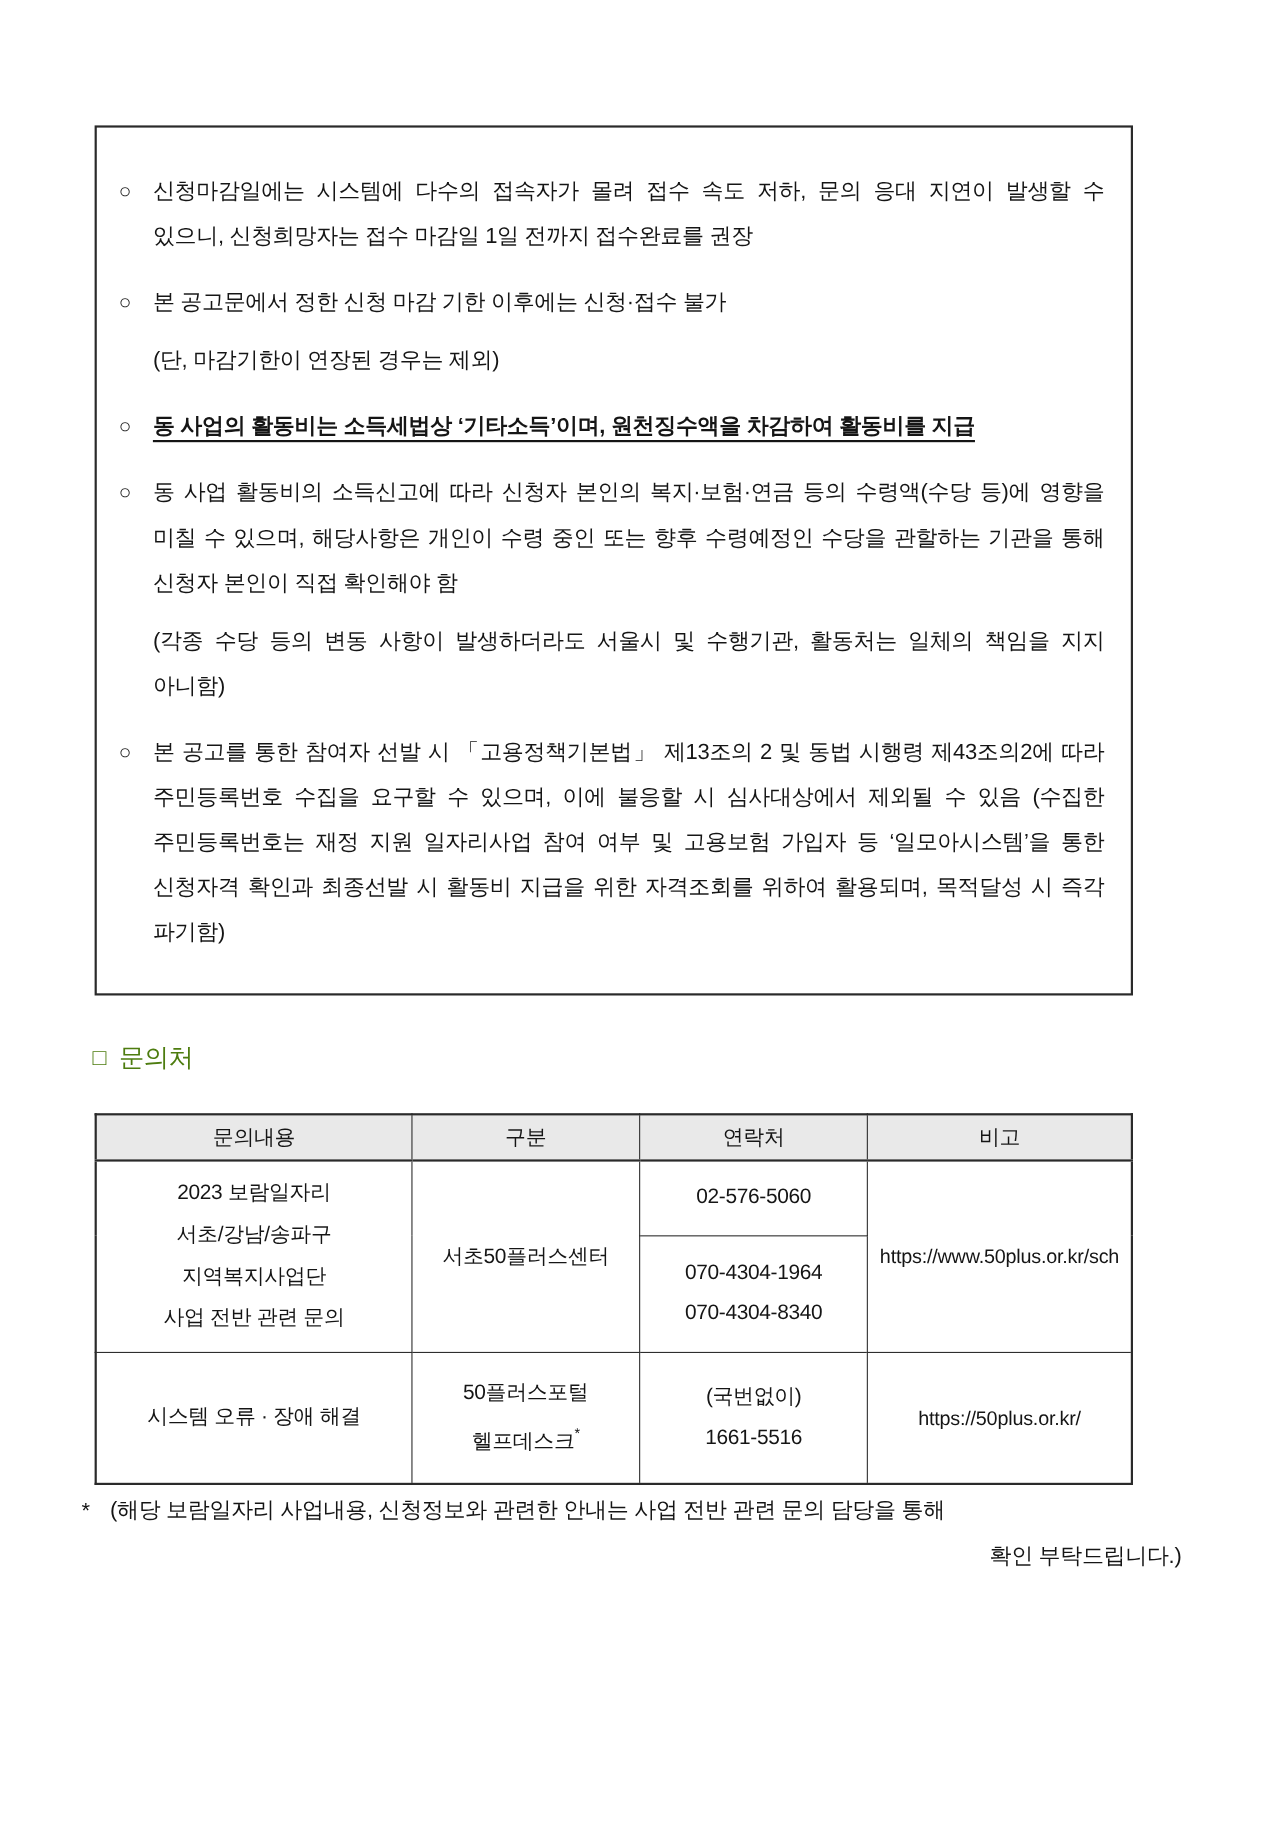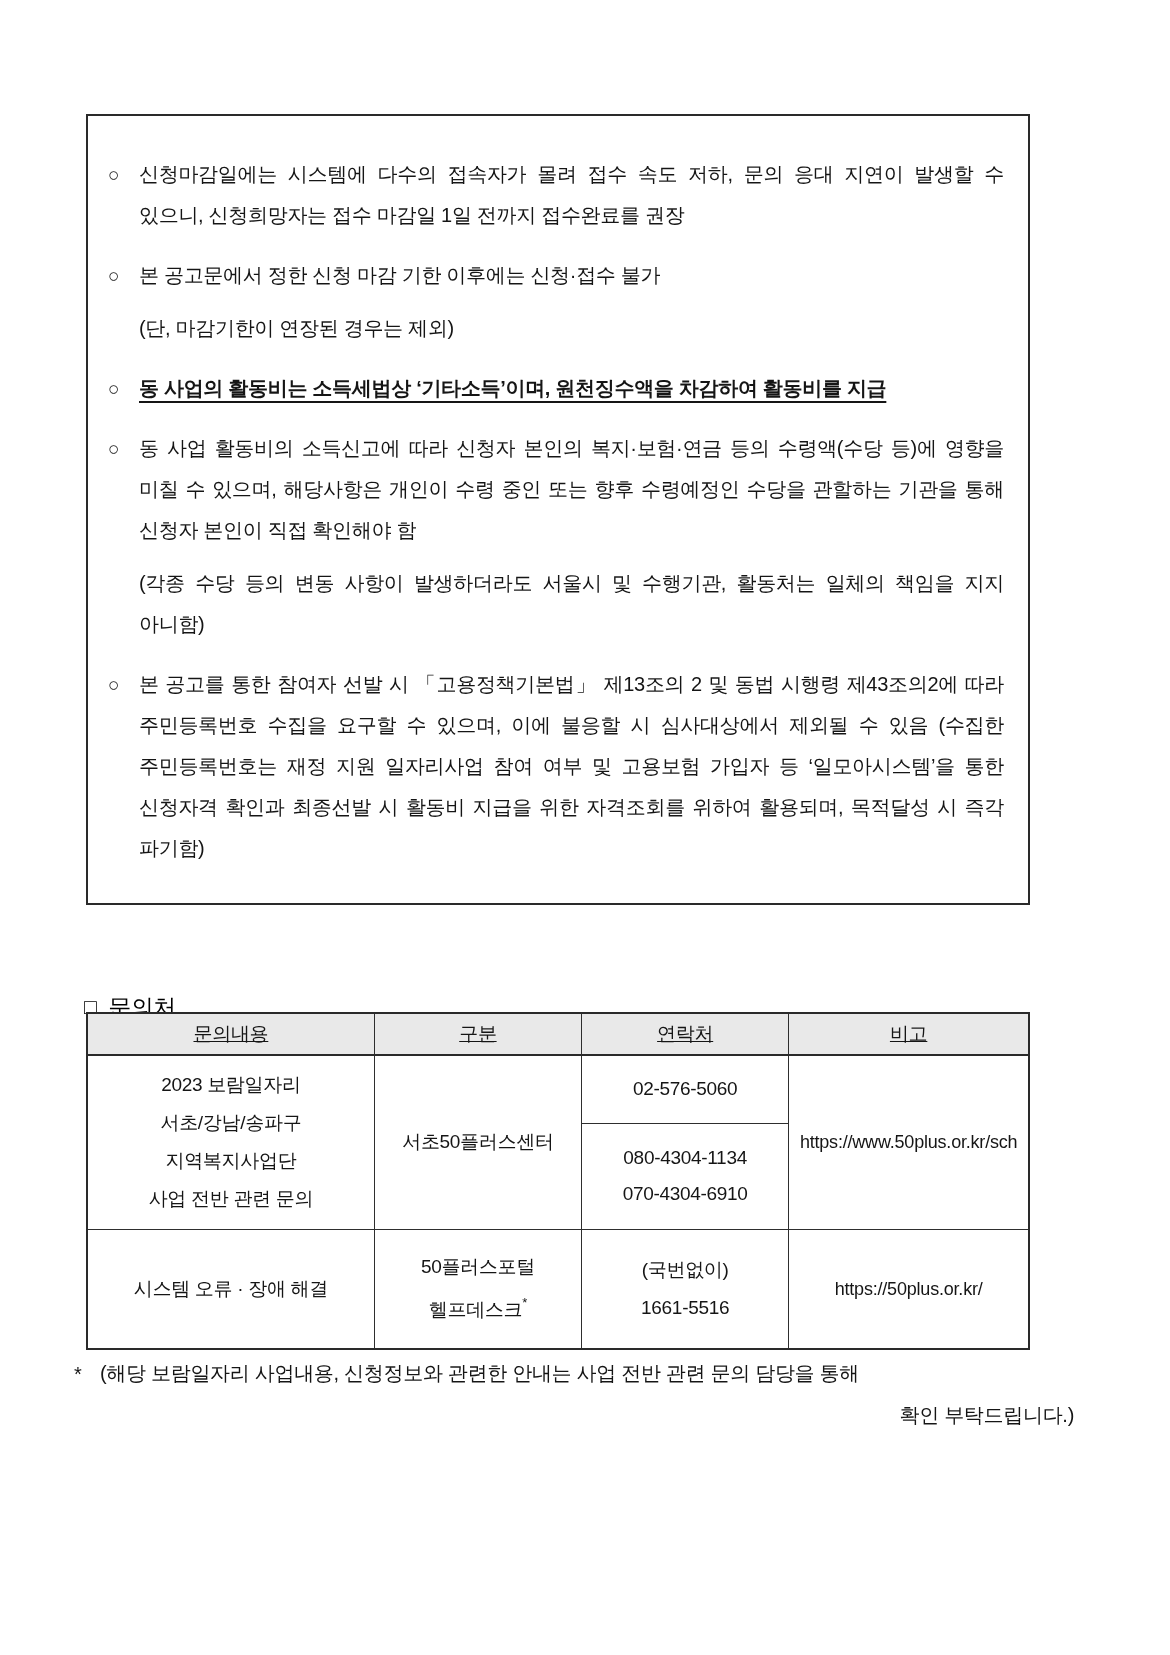--- a/index.html
+++ b/index.html
@@ -24,37 +24,37 @@
   .para {
     font-size:20px; line-height:41px; text-align:justify;
     word-break:keep-all; color:#151515; letter-spacing:-0.3px;
   }
   .para + .para { margin-top:12px; }
   .para.emphasis { font-weight:bold; text-decoration:underline; text-underline-offset:6px; }
 
   
   .section-head {
     position:absolute; left:84px; top:946px;
-    font-size:23px; line-height:30px; color:#000000; letter-spacing:-0.5px;margin-top:46px;
+    font-size:23px; line-height:30px; color:#4d7c0f; letter-spacing:-0.5px;
   }
   .section-head .sq { font-size:21px; margin-right:12px; position:relative; top:-1px; }
 
   
   table.contact {
     position:absolute; left:86px; top:1012px; width:944px;
     border-collapse:collapse; table-layout:fixed;
     font-size:19px; color:#151515; letter-spacing:-0.3px;
   }
   table.contact td, table.contact th {
     border:1px solid #2e2e2e; text-align:center; vertical-align:middle;
     padding:4px 6px; font-weight:normal; word-break:keep-all;
   }
   table.contact { border:2px solid #2a2a2a; }
   table.contact tr.head th {
-    background:#e9e9e9; height:42px; border-bottom:2px solid #2a2a2a;text-decoration:underline;
+    background:#e9e9e9; height:42px; border-bottom:2px solid #2a2a2a;
   }
   td.cell-tall { line-height:38px; }
   .sub-top { height:68px; }
   .sub-bottom { height:106px; line-height:36px; }
   tr.row2 td { height:120px; line-height:38px; }
   .note-url { font-size:18px; letter-spacing:-0.2px; }
   sup.star { font-size:13px; position:relative; top:-2px; }
 
   
   .footnote {
@@ -125,22 +125,22 @@
           <div>서초/강남/송파구</div>
           <div>지역복지사업단</div>
           <div>사업 전반 관련 문의</div>
         </td>
         <td rowspan="2">서초50플러스센터</td>
         <td class="sub-top">02-576-5060</td>
         <td rowspan="2" class="note-url">https://www.50plus.or.kr/sch</td>
       </tr>
       <tr>
         <td class="sub-bottom">
-          <div>080-4304-1134</div>
-          <div>070-4304-6910</div>
+          <div>070-4304-1964</div>
+          <div>070-4304-8340</div>
         </td>
       </tr>
       <tr class="row2">
         <td>시스템 오류 · 장애 해결</td>
         <td>
           <div>50플러스포털</div>
           <div><span>헬프데스크</span><sup class="star">*</sup></div>
         </td>
         <td>
           <div>(국번없이)</div>

